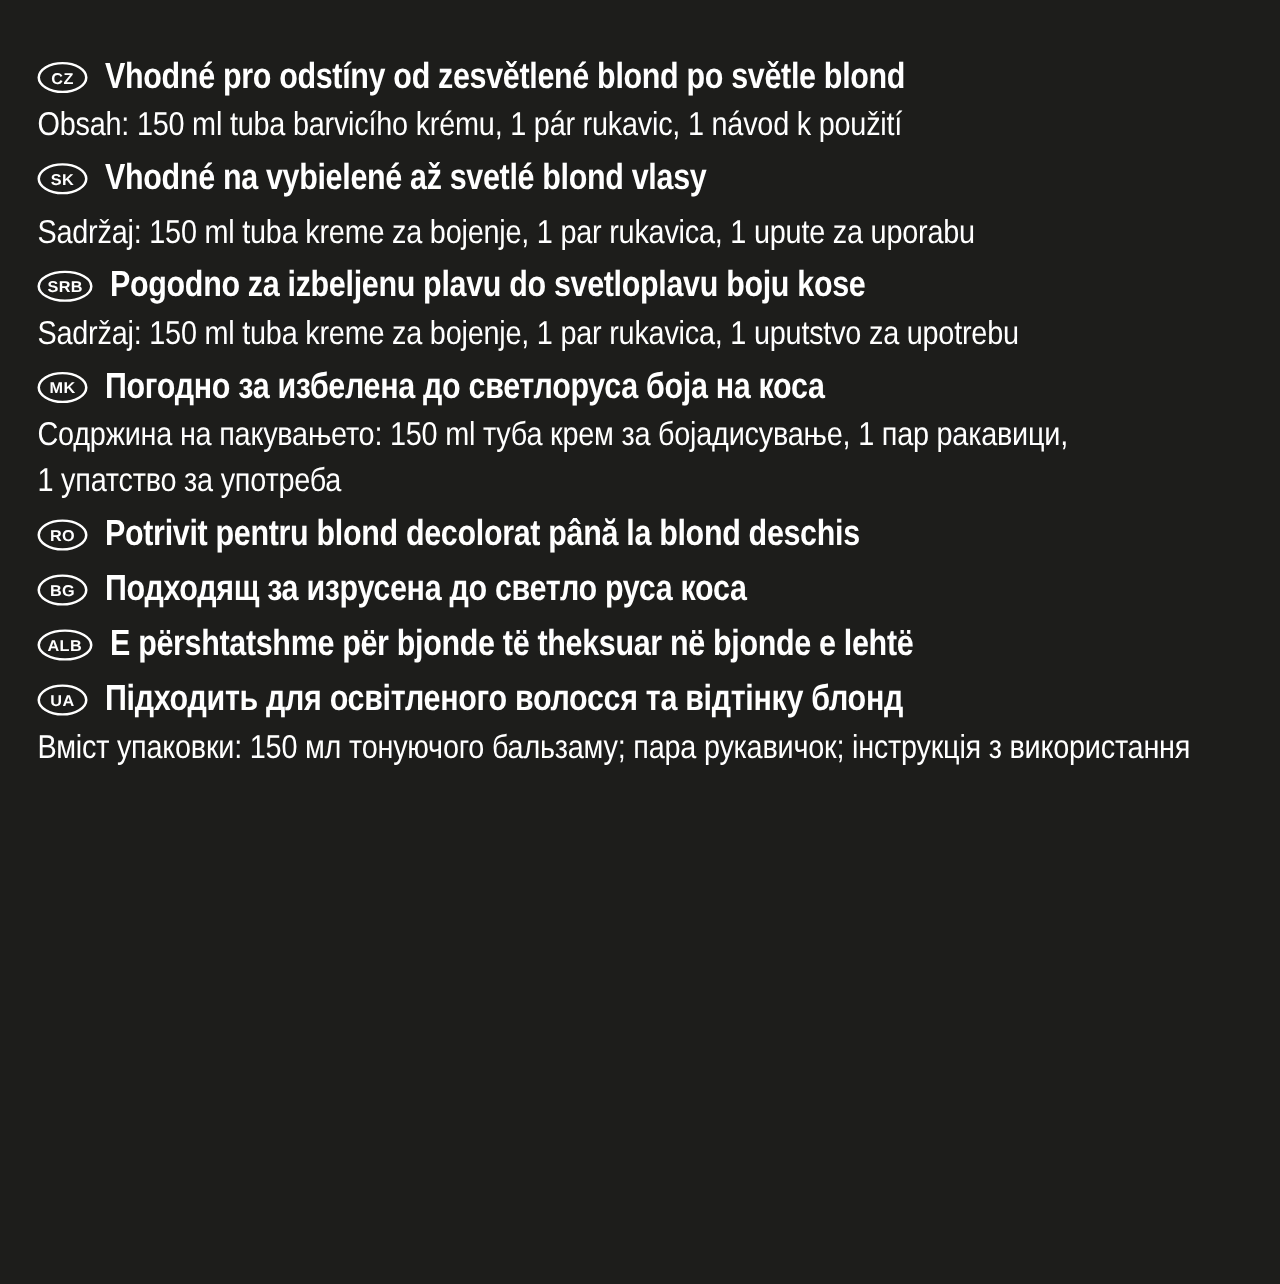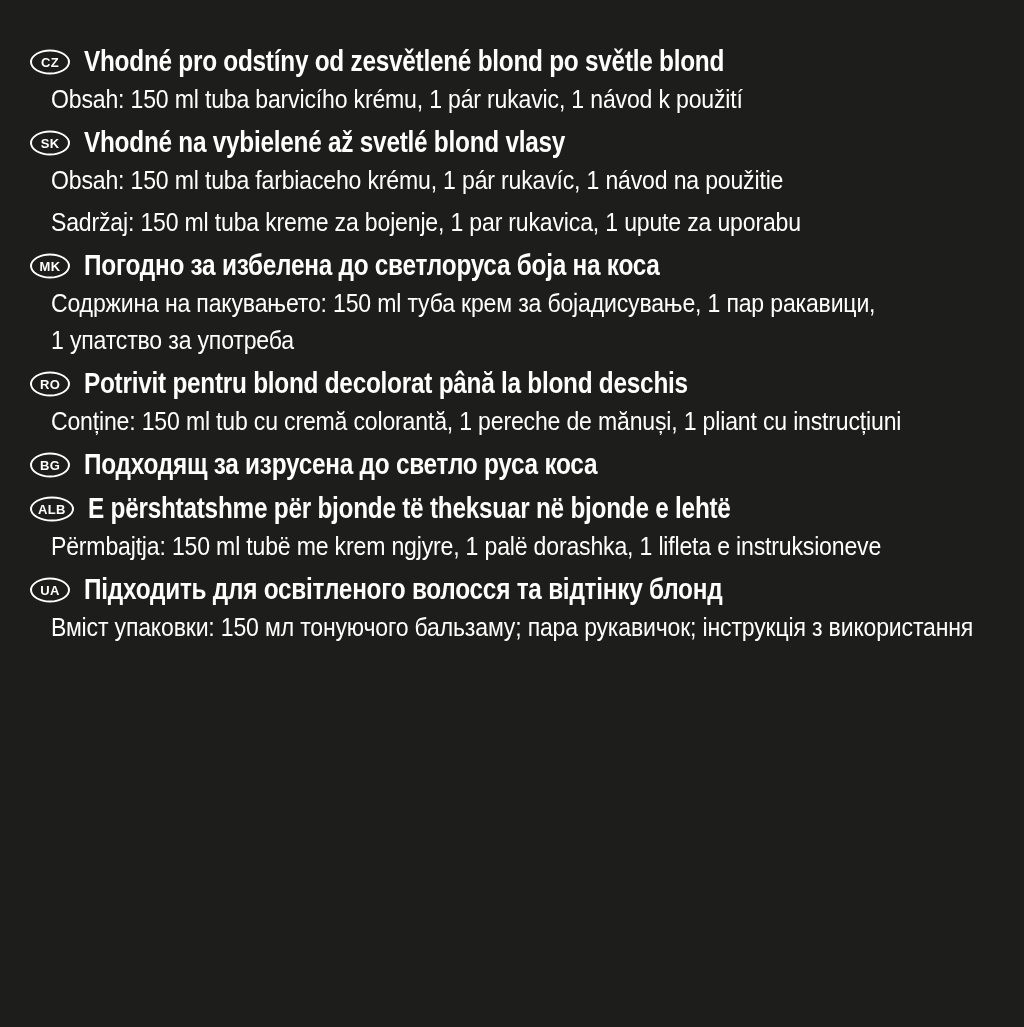--- a/index.html
+++ b/index.html
@@ -61,21 +61,20 @@
     letter-spacing: -0.3px;
     transform: scaleX(0.84);
     transform-origin: left center;
     white-space: nowrap;
   }
   .sub {
     display: block;
     height: 37px;
     line-height: 36px;
     white-space: nowrap;
-    margin-left: 21px;
   }
   .sub > span {
     display: inline-block;
     font-size: 26.5px;
     font-weight: 400;
     letter-spacing: -0.2px;
     transform: scaleX(0.87);
     transform-origin: left center;
     white-space: nowrap;
   }
@@ -95,68 +94,74 @@
     <div class="sub"><span>Obsah: 150 ml tuba barvicího krému, 1 pár rukavic, 1 návod k použití</span></div>
   </div>
 
   <div class="entry">
     <div class="hrow">
       <span class="badges">
           <span class="badge">SK</span>
         </span>
       <span class="headline">Vhodné na vybielené až svetlé blond vlasy</span>
     </div>
-    <div class="sub"><span>Obsah: 150 ml tuba farbiaceho krému, 1 pár rukavíc, 1 návod na použitie</span></div>
   </div>
 
 
   <div class="entry">
     <div class="sub"><span>Sadržaj: 150 ml tuba kreme za bojenje, 1 par rukavica, 1 upute za uporabu</span></div>
   </div>
 
 
+  <div class="entry">
+    <div class="hrow">
+      <span class="badges">
+          <span class="badge">SRB</span>
+        </span>
+      <span class="headline">Pogodno za izbeljenu plavu do svetloplavu boju kose</span>
+    </div>
+    <div class="sub"><span>Sadržaj: 150 ml tuba kreme za bojenje, 1 par rukavica, 1 uputstvo za upotrebu</span></div>
+  </div>
 
   <div class="entry">
     <div class="hrow">
       <span class="badges">
           <span class="badge">MK</span>
         </span>
       <span class="headline">Погодно за избелена до светлоруса боја на коса</span>
     </div>
     <div class="sub"><span>Содржина на пакувањето: 150 ml туба крем за бојадисување, 1 пар ракавици,</span></div>
     <div class="sub"><span>1 упатство за употреба</span></div>
   </div>
 
   <div class="entry">
     <div class="hrow">
       <span class="badges">
           <span class="badge">RO</span>
         </span>
       <span class="headline">Potrivit pentru blond decolorat până la blond deschis</span>
     </div>
-    <div class="sub"><span>Conține: 150 ml tub cu cremă colorantă, 1 pereche de mănuși, 1 pliant cu instrucțiuni</span></div>
   </div>
 
   <div class="entry">
     <div class="hrow">
       <span class="badges">
           <span class="badge">BG</span>
         </span>
       <span class="headline">Подходящ за изрусена до светло руса коса</span>
     </div>
   </div>
 
   <div class="entry">
     <div class="hrow">
       <span class="badges">
           <span class="badge">ALB</span>
         </span>
       <span class="headline">E përshtatshme për bjonde të theksuar në bjonde e lehtë</span>
     </div>
-    <div class="sub"><span>Përmbajtja: 150 ml tubë me krem ngjyre, 1 palë dorashka, 1 lifleta e instruksioneve</span></div>
   </div>
 
   <div class="entry">
     <div class="hrow">
       <span class="badges">
           <span class="badge">UA</span>
         </span>
       <span class="headline">Підходить для освітленого волосся та відтінку блонд</span>
     </div>
     <div class="sub"><span>Вміст упаковки: 150 мл тонуючого бальзаму; пара рукавичок; інструкція з використання</span></div>

